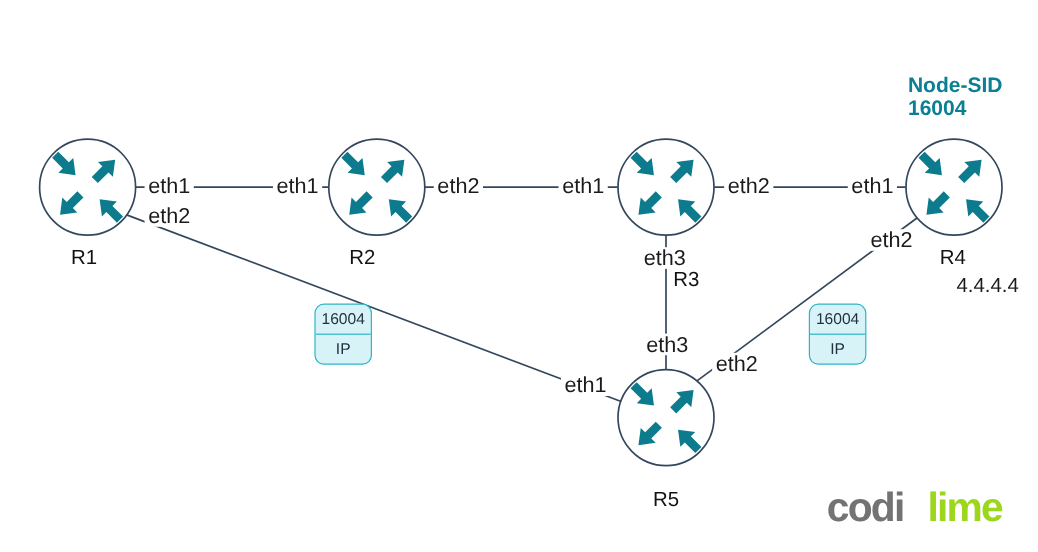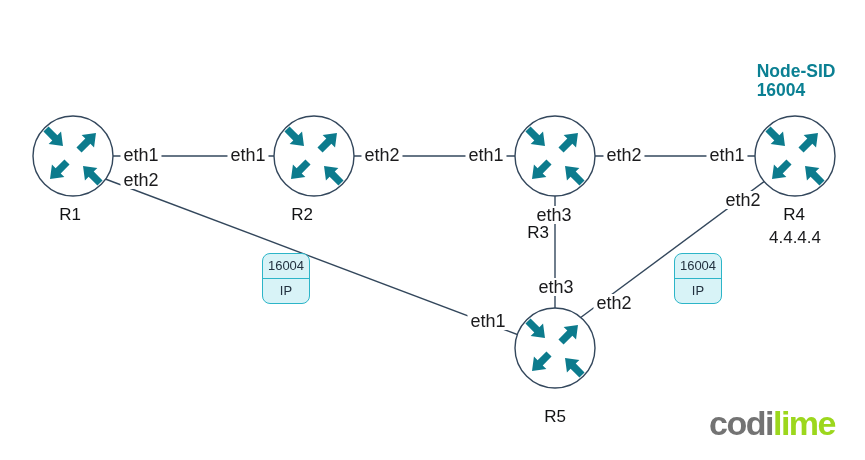--- a/index.html
+++ b/index.html
@@ -15,42 +15,42 @@
     background:#ffffff;padding:0 3px;
     font-size:18px;color:#1b1b1d;white-space:nowrap;line-height:18px;
   }
   .nodelabel{
     position:absolute;transform:translate(-50%,-50%);
     font-size:17px;font-weight:normal;color:#111214;white-space:nowrap;
     background:#ffffff;padding:0 3px;line-height:18px;
   }
   .nodeip{
     position:absolute;transform:translate(-50%,-50%);
-    font-size:17px;color:#1b1b1d;white-space:nowrap;line-height:18px;
+    font-size:17px;color:#1b1b1d;white-space:nowrap;line-height:18px;margin-left:28px;
   }
   .node-sid{
     position:absolute;transform:translateX(-50%);
     font-weight:bold;font-size:17.5px;
     color:#0b8093;line-height:19px;white-space:nowrap;
   }
   .sid-badge{
     position:absolute;width:46px;
     border:1.5px solid #2cb5c8;border-radius:8px;background:#d8f3f7;
     text-align:center;font-size:13px;color:#22313f;overflow:hidden;
   }
   .sid-value{height:24px;line-height:24px;border-bottom:1.5px solid #2cb5c8;}
   .sid-type{height:24px;line-height:24px;}
 
   .logo{
     position:absolute;right:30px;bottom:20px;
     font-size:34px;font-weight:bold;letter-spacing:-1.5px;line-height:34px;
     white-space:nowrap;
   }
   .logo .dark{color:#737373;}
-  .logo .lime{color:#9cd71d;}
+  .logo .lime{color:#9cd71d;margin-left:20px;}
 </style>
 </head>
 <body>
 
 <svg id="diagram-svg" width="865" height="460" viewBox="0 0 865 460">
   <defs>
     <path id="arrow" d="M0,-3.6 L12.5,-3.6 L12.5,-8.8 L24,0 L12.5,8.8 L12.5,3.6 L0,3.6 Z"></path>
     <g id="router-icon">
       <circle r="40" fill="#ffffff" stroke="#33475c" stroke-width="1.4"></circle>
       <g fill="#0c7b8d">
@@ -88,21 +88,21 @@
   <span class="iflabel" style="left:624px;top:155px">eth2</span>
   <span class="iflabel" style="left:554px;top:215px">eth3</span>
   <span class="iflabel" style="left:727px;top:155px">eth1</span>
   <span class="iflabel" style="left:743px;top:200px">eth2</span>
   <span class="iflabel" style="left:488px;top:321px">eth1</span>
   <span class="iflabel" style="left:614px;top:303px">eth2</span>
   <span class="iflabel" style="left:556px;top:287px">eth3</span>
 
   <span class="nodelabel" style="left:70px;top:215px">R1</span>
   <span class="nodelabel" style="left:302px;top:215px">R2</span>
-  <span class="nodelabel" style="left:538px;top:233px">R3</span>
+  <span class="nodelabel" style="left:572px;top:233px">R3</span>
   <span class="nodelabel" style="left:794px;top:215px">R4</span>
   <span class="nodeip" style="left:795px;top:238px">4.4.4.4</span>
   <span class="nodelabel" style="left:555px;top:417px">R5</span>
 
   <div class="node-sid" style="left:796px;top:62px">
     <div>Node-SID</div>
     <div>16004</div>
   </div>
 
   <div class="sid-badge" style="left:262px;top:253px">

